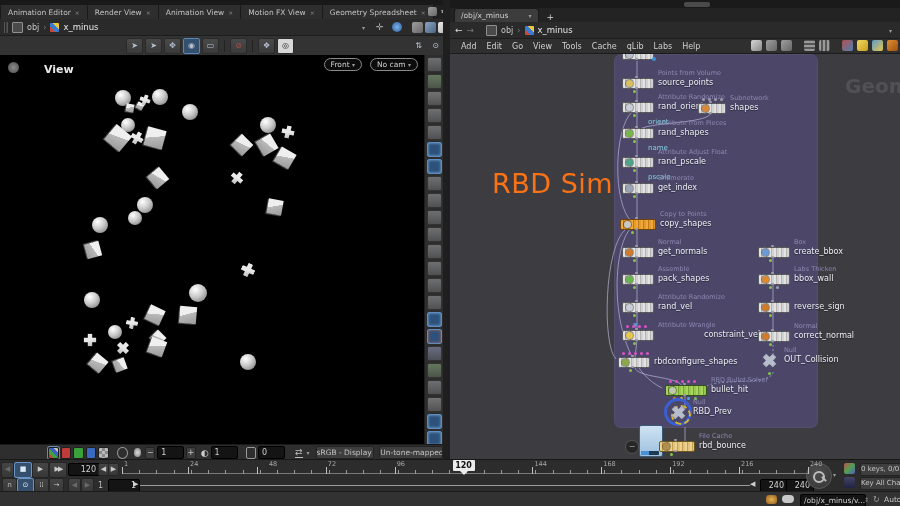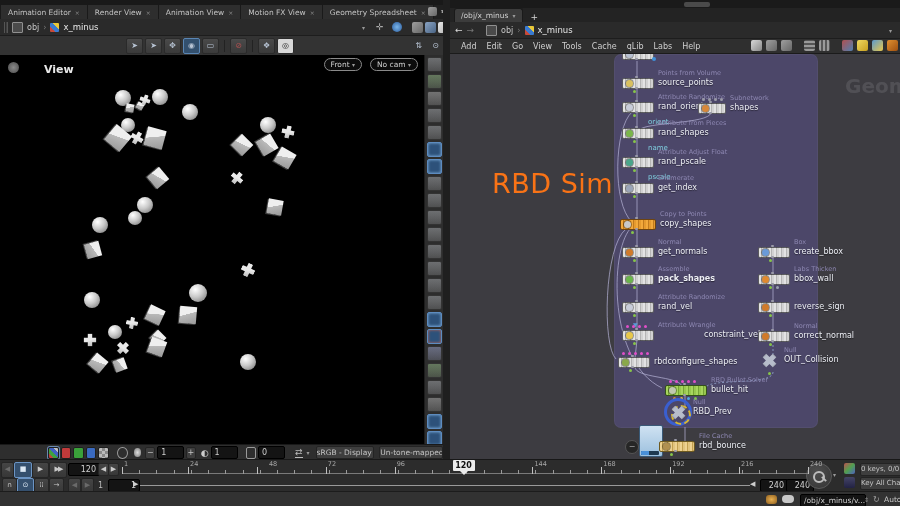--- a/index.html
+++ b/index.html
@@ -39,21 +39,21 @@
   .vic{width:13px;height:13px;margin:2px auto 1.5px auto;border-radius:2px;background:linear-gradient(180deg,#5e5e5e,#464646);border:1px solid #333}
   .vic.sel{background:#2d517a;border-color:#5d8cc0}
   #vp-display{left:0;top:444px;width:443px;height:15px;background:#2e2e2e;border-top:1px solid #191919;display:flex;align-items:center}
   .sw{width:10px;height:10px;border-radius:2px;margin-right:2px;border:1px solid #1e1e1e}
   
   #split{left:443px;top:0;width:7px;height:459px;background:#1f1f1f}
   
   #rp-topstrip{left:450px;top:0;width:450px;height:8px;background:#1a1a1a}
   #rp-handle{left:684px;top:2px;width:26px;height:5px;background:#4a4a4a;border-radius:2px}
   #rp-tabs{left:450px;top:8px;width:450px;height:14px;background:#232323;display:flex;align-items:flex-end}
-  #rp-tab{margin-left:4px;height:13px;background:#3c3c3c;border:1px solid #1a1a1a;border-bottom:none;border-radius:3px 3px 0 0;color:#cfcfcf;font-size:7.5px;line-height:13px;padding:0 6px;display:flex;gap:4px;align-items:center}
+  #rp-tab{margin-left:4px;height:13px;background:#3c3c3c;border:1px solid #1a1a1a;border-bottom:none;border-radius:3px 3px 0 0;color:#cfcfcf;font-size:7.5px;line-height:13px;padding:0 6px;display:flex;gap:20px;align-items:center}
   #rp-nav{left:450px;top:22px;width:450px;height:17px;background:#2a2a2a;border-bottom:1px solid #1d1d1d;display:flex;align-items:center;gap:4px;padding-left:5px;box-sizing:border-box}
   #rp-menu{left:450px;top:39px;width:450px;height:15px;background:#2f2f2f;border-bottom:1px solid #1b1b1b;display:flex;align-items:center;gap:1px;padding-left:6px;box-sizing:border-box}
   #rp-menu .m{padding:0 5px;font-size:8px;color:#cfcfcf}
   #rp-menu-icons{position:absolute;right:2px;top:1px;display:flex;gap:4px;align-items:center}
   
   #network{left:450px;top:54px;width:450px;height:405px;background:#3d3c41;overflow:hidden}
   #netbox{position:absolute;left:164px;top:0px;width:204px;height:374px;background:#4c4769;border-radius:7px;box-shadow:inset 0 0 0 1px rgba(255,255,255,.04)}
   #net-title{position:absolute;left:42px;top:114px;font-size:27px;color:#f97316;letter-spacing:.5px}
   #net-watermark{position:absolute;left:395px;top:20px;font-size:20px;font-weight:bold;color:rgba(205,205,215,.14);white-space:nowrap}
   #wires{position:absolute;left:0;top:0;z-index:1}
@@ -436,21 +436,21 @@
         <div class="nname" style="left: 36px; top: 0px;">create_bbox</div>
         <div class="ndot" style="left: 11px; top: 12px; background: rgb(134, 196, 74);"></div>
       </div>
       <div class="node" style="left: 172px; top: 220px;">
         <div class="nbar" style="left: 0px; top: 0px; width: 30px;">
           <div class="nico" style="background: rgb(106, 181, 74);"></div>
         </div>
         <div class="nnub" style="left: 13px; top: -2px;"></div>
         <div class="nnub" style="left: 13px; top: 9px;"></div>
         <div class="ntype" style="left: 36px; top: -9px;">Assemble</div>
-        <div class="nname" style="left: 36px; top: 0px; font-weight: bold;">pack_shapes</div>
+        <div class="nname" style="left: 36px; top: 0px;">pack_shapes</div>
         <div class="ndot" style="left: 11px; top: 12px; background: rgb(134, 196, 74);"></div>
       </div>
       <div class="node" style="left: 308px; top: 220px;">
         <div class="nbar" style="left: 0px; top: 0px; width: 30px;">
           <div class="nico" style="background: rgb(224, 138, 48);"></div>
         </div>
         <div class="nnub" style="left: 13px; top: -2px;"></div>
         <div class="nnub" style="left: 13px; top: 9px;"></div>
         <div class="ntype" style="left: 36px; top: -9px;">Labs Thicken</div>
         <div class="nname" style="left: 36px; top: 0px;">bbox_wall</div>

